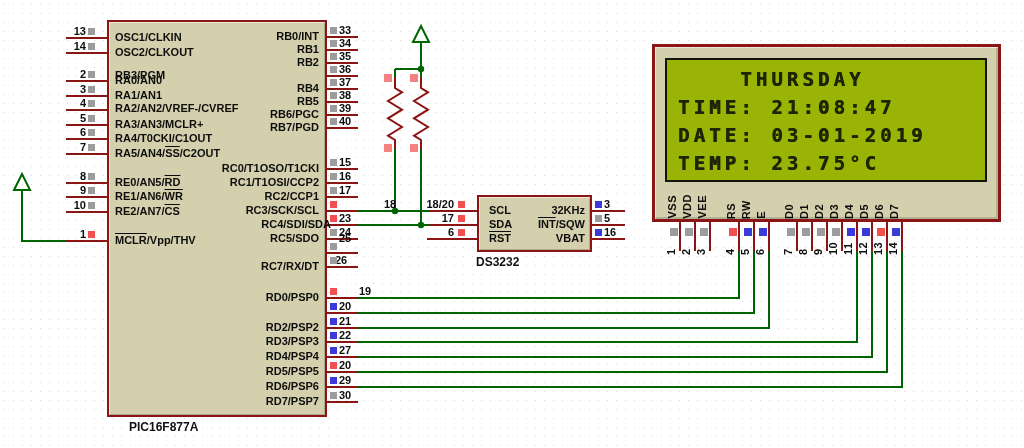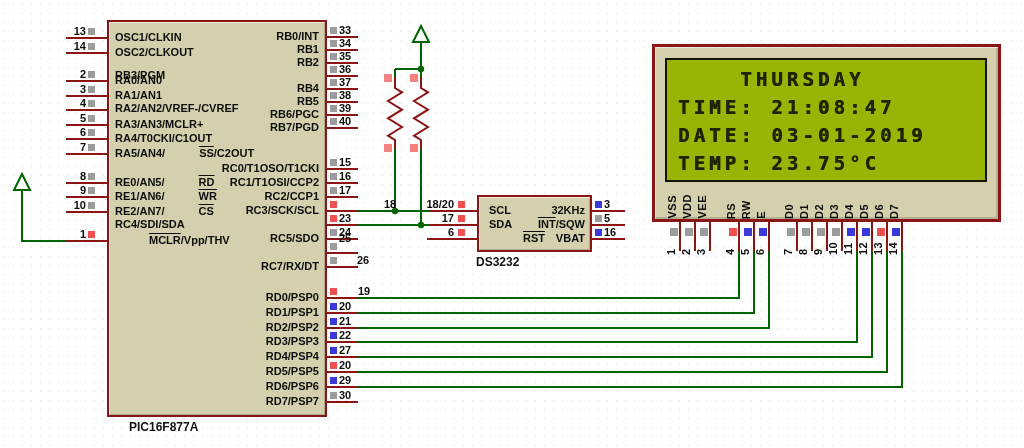--- a/index.html
+++ b/index.html
@@ -19,21 +19,21 @@
   }
   .chip-label{
     position:absolute;z-index:3;font:bold 12px "Liberation Sans",sans-serif;color:#111;
     white-space:pre;
   }
   .pin-name,.pin-num{
     position:absolute;z-index:4;font:bold 11px "Liberation Sans",sans-serif;color:#0d0d0d;
     height:13px;line-height:13px;white-space:pre;
   }
   .sq{position:absolute;z-index:5;}
-  .ov{text-decoration:overline;margin-left:34px;}
+  .ov{text-decoration:overline;}
   #lcd-body{
     position:absolute;z-index:2;box-sizing:border-box;
     border:3px solid #8b1414;background:#d4d0ad;
     box-shadow:inset 1px 1px 0 rgba(255,255,255,.55), inset -2px -2px 0 rgba(0,0,0,.15);
   }
   #lcd-screen{
     position:absolute;z-index:3;box-sizing:border-box;
     border:2px solid #121405;background:#9ab406;
     padding:5px 0 0 11px;overflow:hidden;
   }
@@ -223,35 +223,34 @@
     <div class="pin-num" style="left: 339px; top: 170px; width: 30px;">16</div>
     <div class="pin-name" style="left: 115px; top: 176px; width: 204px; text-align: right;">RC1/T1OSI/CCP2</div>
     <div class="sq" style="left: 330px; top: 187px; width: 7px; height: 7px; background: rgb(156, 156, 156);"></div>
     <div class="pin-num" style="left: 339px; top: 184px; width: 30px;">17</div>
     <div class="pin-name" style="left: 115px; top: 190px; width: 204px; text-align: right;">RC2/CCP1</div>
     <div class="sq" style="left: 330px; top: 201px; width: 7px; height: 7px; background: rgb(242, 80, 80);"></div>
     <div class="pin-num" style="left: 339px; top: 198px; width: 30px; margin-left: 45px;">18</div>
     <div class="pin-name" style="left: 115px; top: 204px; width: 204px; text-align: right;">RC3/SCK/SCL</div>
     <div class="sq" style="left: 330px; top: 215px; width: 7px; height: 7px; background: rgb(242, 80, 80);"></div>
     <div class="pin-num" style="left: 339px; top: 212px; width: 30px;">23</div>
-    <div class="pin-name" style="left: 115px; top: 218px; width: 204px; text-align: left;">RC4/SDI/SDA</div>
+    <div class="pin-name" style="left: 127px; top: 218px; width: 204px; text-align: right;">RC4/SDI/SDA</div>
     <div class="sq" style="left: 330px; top: 229px; width: 7px; height: 7px; background: rgb(156, 156, 156);"></div>
     <div class="pin-num" style="left: 339px; top: 226px; width: 30px;">24</div>
     <div class="pin-name" style="left: 115px; top: 232px; width: 204px; text-align: right;">RC5/SDO</div>
     <div class="sq" style="left: 330px; top: 243px; width: 7px; height: 7px; background: rgb(156, 156, 156);"></div>
     <div class="pin-num" style="left: 339px; top: 232px; width: 30px;">25</div>
     <div class="sq" style="left: 330px; top: 257px; width: 7px; height: 7px; background: rgb(156, 156, 156);"></div>
-    <div class="pin-num" style="left: 348px; top: 254px; width: 30px; text-align: center;">26</div>
+    <div class="pin-num" style="left: 335px; top: 254px; width: 30px;">26</div>
     <div class="pin-name" style="left: 115px; top: 260px; width: 204px; text-align: right;">RC7/RX/DT</div>
     <div class="sq" style="left: 330px; top: 288px; width: 7px; height: 7px; background: rgb(242, 80, 80);"></div>
-    <div class="pin-num" style="left: 358px; top: 285px; width: 30px;">19</div>
+    <div class="pin-num" style="left: 350px; top: 285px; width: 30px; text-align: center;">19</div>
     <div class="pin-name" style="left: 115px; top: 291px; width: 204px; text-align: right;">RD0/PSP0</div>
     <div class="sq" style="left: 330px; top: 302.8px; width: 7px; height: 7px; background: rgb(58, 58, 216);"></div>
     <div class="pin-num" style="left: 339px; top: 299.8px; width: 30px;">20</div>
-    <div class="pin-name" style="left: 115px; top: 305.8px; width: 204px; text-align: right;">RD1/PSP1</div>
     <div class="sq" style="left: 330px; top: 317.6px; width: 7px; height: 7px; background: rgb(58, 58, 216);"></div>
     <div class="pin-num" style="left: 339px; top: 314.6px; width: 30px;">21</div>
     <div class="pin-name" style="left: 115px; top: 320.6px; width: 204px; text-align: right;">RD2/PSP2</div>
     <div class="sq" style="left: 330px; top: 332.4px; width: 7px; height: 7px; background: rgb(58, 58, 216);"></div>
     <div class="pin-num" style="left: 339px; top: 329.4px; width: 30px;">22</div>
     <div class="pin-name" style="left: 115px; top: 335.4px; width: 204px; text-align: right;">RD3/PSP3</div>
     <div class="sq" style="left: 330px; top: 347.2px; width: 7px; height: 7px; background: rgb(58, 58, 216);"></div>
     <div class="pin-num" style="left: 339px; top: 344.2px; width: 30px;">27</div>
     <div class="pin-name" style="left: 115px; top: 350.2px; width: 204px; text-align: right;">RD4/PSP4</div>
     <div class="sq" style="left: 330px; top: 362px; width: 7px; height: 7px; background: rgb(242, 80, 80);"></div>

